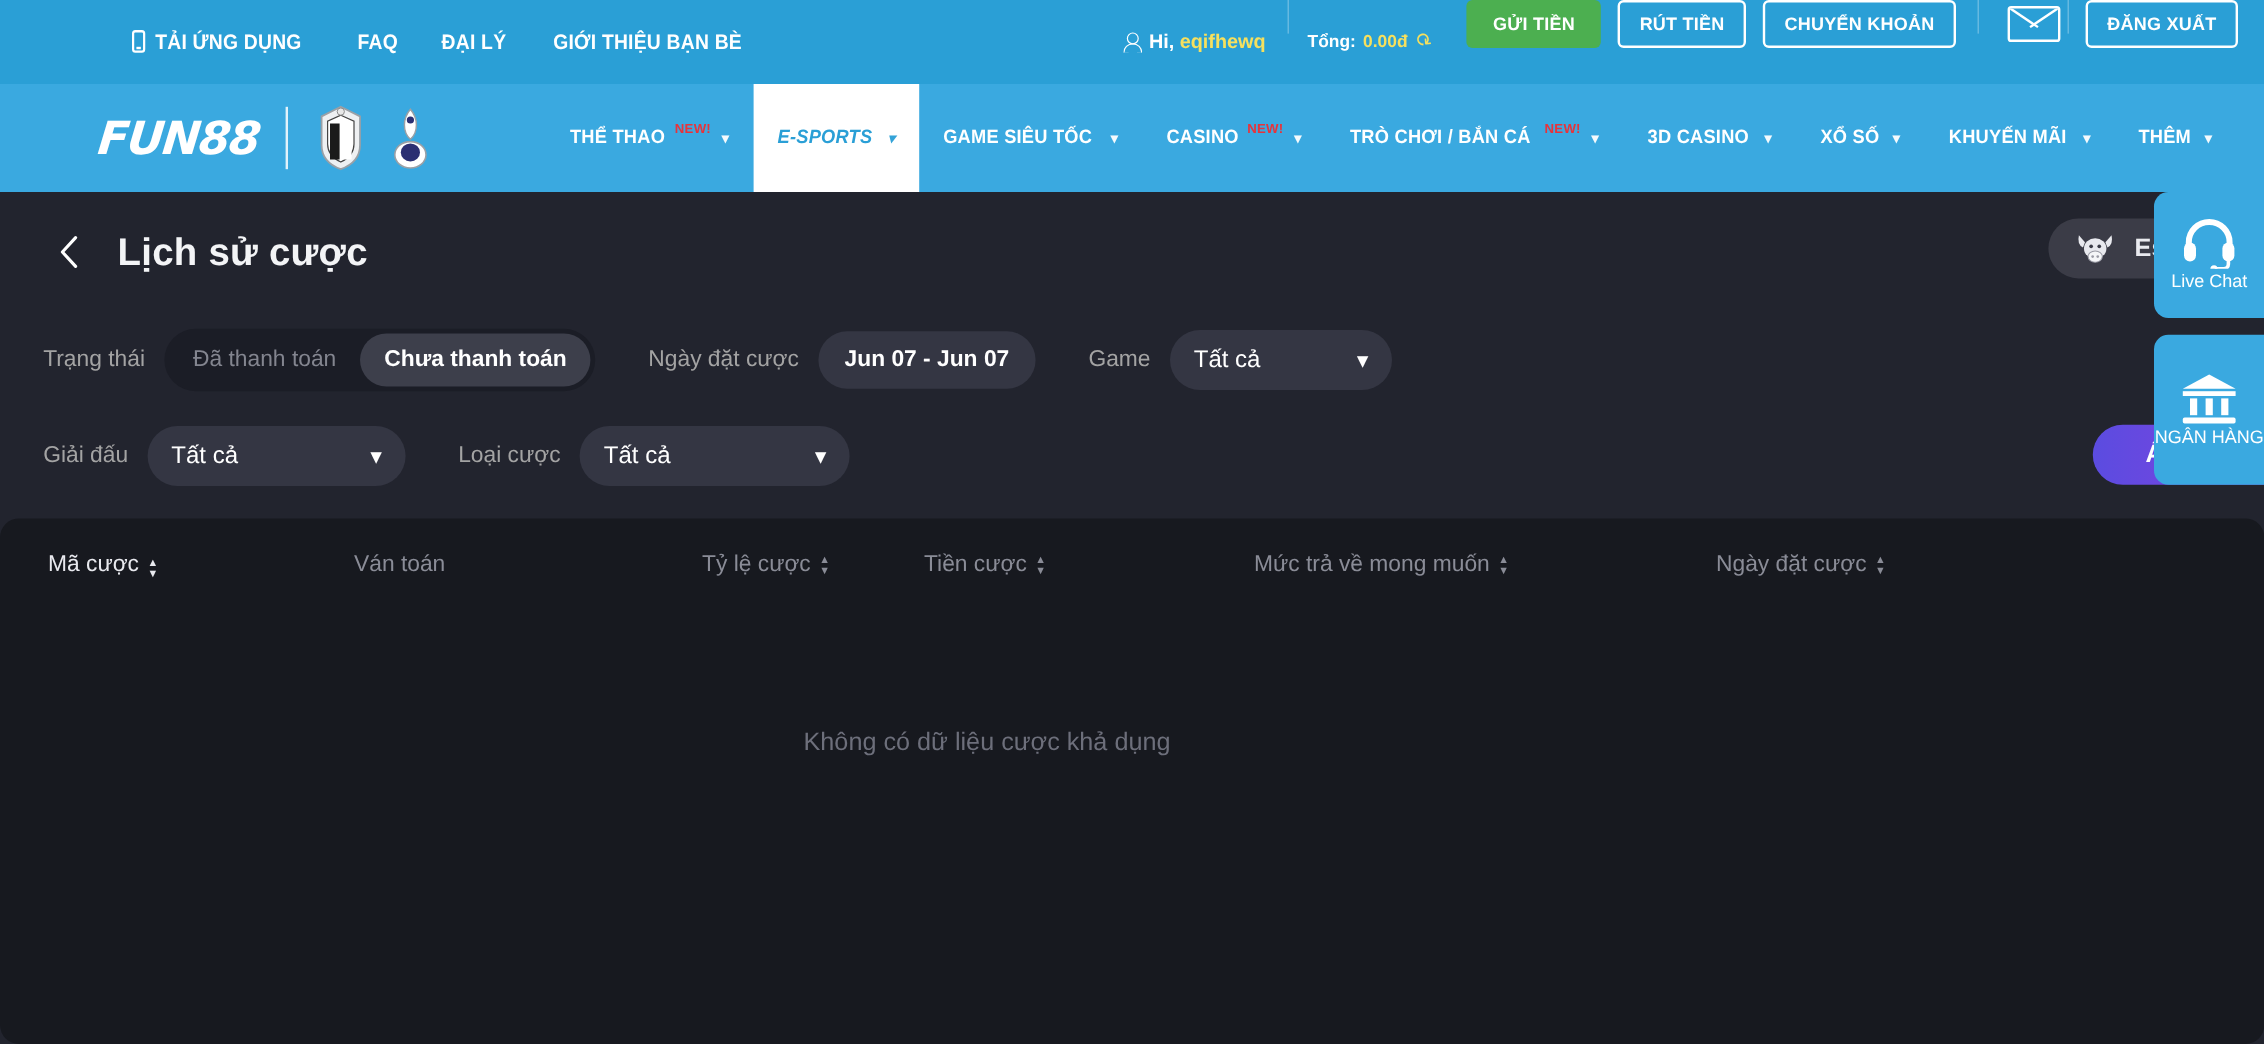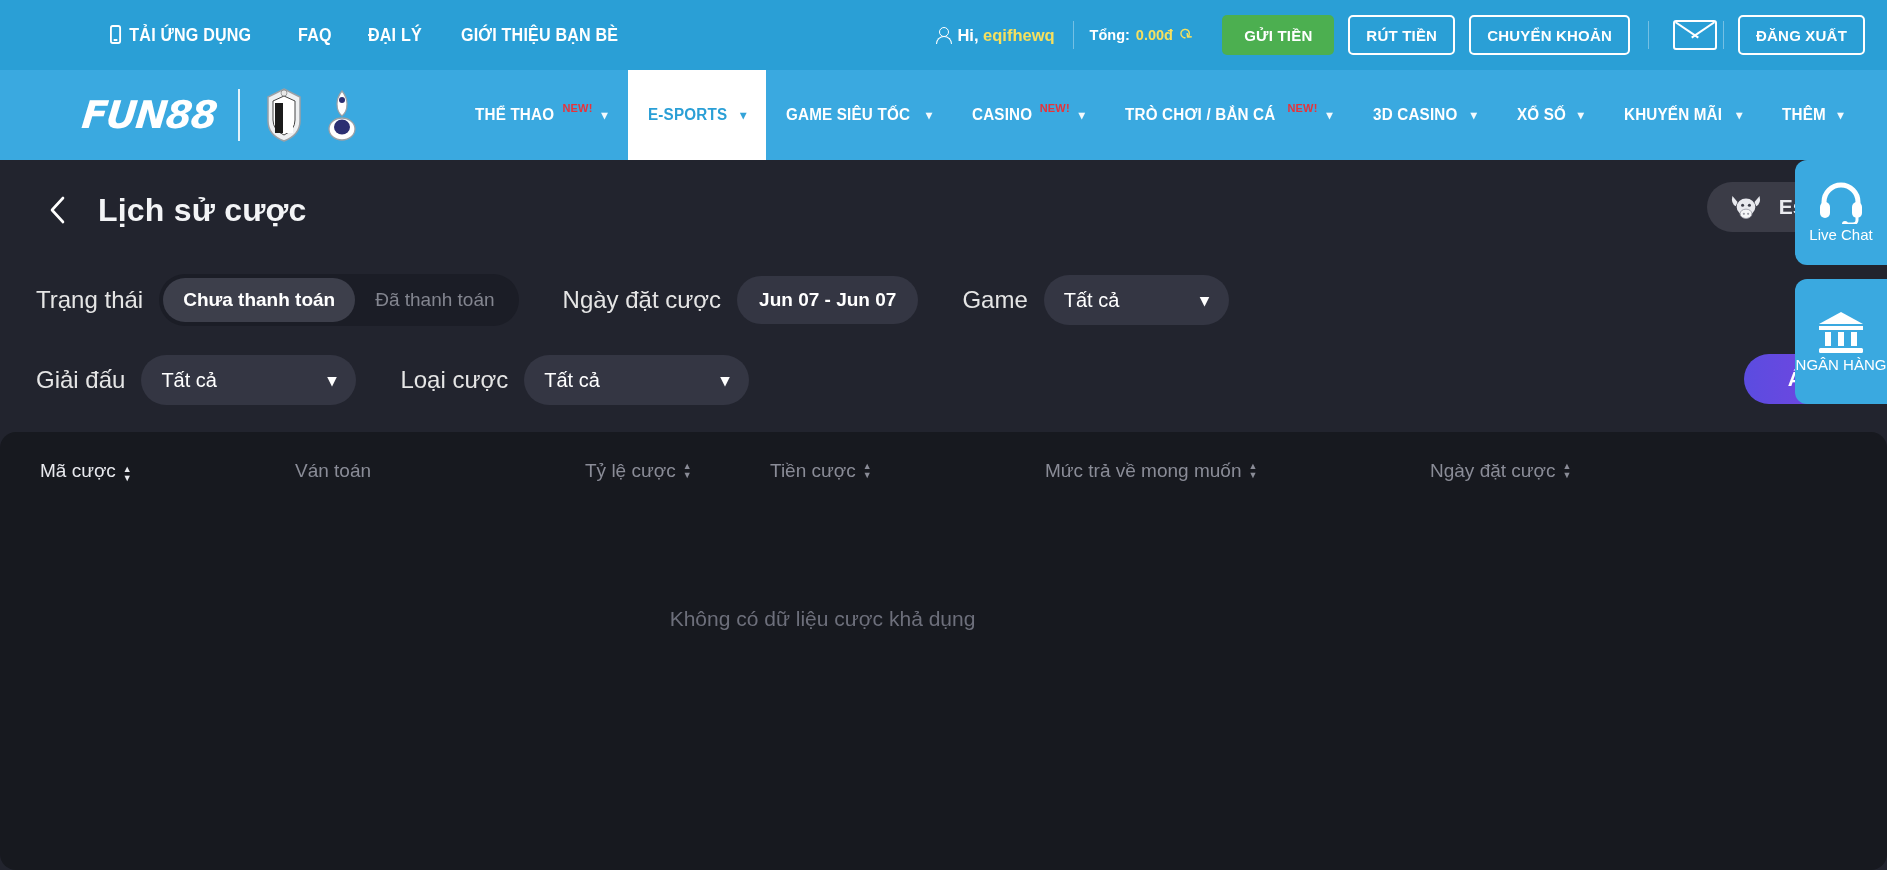--- a/index.html
+++ b/index.html
@@ -32,21 +32,21 @@
     display:inline-block; width:12px; height:19px;
     border:2px solid #fff; border-radius:3px; position:relative;
     margin-right:9px; vertical-align:-3px;
   }
   .phone-ico::after{
     content:""; position:absolute; left:50%; bottom:1px; width:4px; height:1.5px;
     background:#fff; transform:translateX(-50%);
   }
   .topbar-right {
     position: absolute; right: 22px; top: 0; height: 70px;
-    display: flex; align-items: center; gap: 0;
+    display: flex; gap: 0;
   }
   .user-chip { display:flex; align-items:center; gap:7px; padding-right:18px; }
   .user-ico { width:15px; height:17px; position:relative; display:inline-block; }
   .user-ico::before{
     content:""; position:absolute; top:0; left:3.5px; width:8px; height:8px;
     border:1.6px solid #fff; border-radius:50%;
   }
   .user-ico::after{
     content:""; position:absolute; bottom:0; left:0.5px; width:14px; height:7px;
     border:1.6px solid #fff; border-bottom:none; border-radius:8px 8px 0 0;
@@ -97,21 +97,21 @@
   .nav-items{
     position:absolute; left:455px; top:0; height:90px;
     display:flex; align-items:stretch;
   }
   .nav-item{
     display:flex; align-items:center; gap:9px; padding:0 20px; height:90px;
     color:#fff; font-size:16px; font-weight:700; white-space:nowrap; cursor:pointer;
     position:relative; letter-spacing:.2px;
   }
   .nav-item .lbl{ transform:scaleX(.95); transform-origin:left center; }
-  .nav-item.active{ background:#ffffff; color:#2a9fd6; }
+  .nav-item.active{ background:#ffffff; color:#2a9fd6;font-style:italic; }
   .new-tag{
     color:#e8333a; font-size:11px; font-weight:700; position:relative; top:-7px;
     margin-left:-5px;
   }
   .caret{ font-size:12px; line-height:1; opacity:.95; }
 
   
   .page{
     position:absolute; top:160px; left:0; width:1887px; height:710px;
     background:#22242e;
@@ -131,21 +131,21 @@
     position:absolute; right:0; top:22px; height:50px; padding:0 30px 0 22px;
     background:#3b3c47; border-radius:25px 0 0 25px;
     display:flex; align-items:center; gap:16px; cursor:pointer;
   }
   .bull-ico{ width:34px; height:28px; }
   .esports-lbl{ color:#e9eaef; font-size:21px; font-weight:700; }
 
   
   .filters{ position:absolute; top:100px; left:0; width:1887px; height:160px; }
   .frow{ display:flex; align-items:center; height:80px; padding-left:36px; }
-  .flabel{ color:#e5e5e5; font-size:24px; margin-right:16px; white-space:nowrap; }
+  .flabel{ color:#a3a3a3; font-size:19px; margin-right:16px; white-space:nowrap; }
   .seg{
     background:#1b1d26; border-radius:26px; height:52px; display:flex; align-items:center;
     padding:0 4px;
   }
   .seg-btn{
     height:44px; padding:0 20px; border-radius:22px; display:flex; align-items:center;
     font-size:19px; color:#83858f; cursor:pointer; white-space:nowrap;
   }
   .seg-btn.on{ background:#3d3f4b; color:#fff; font-weight:700; }
   .pill{
@@ -316,22 +316,22 @@
         </svg>
         <span class="esports-lbl">Esports</span>
       </div>
     </div>
 
     <div class="filters">
 
       <div class="frow">
         <span class="flabel">Trạng thái</span>
         <div class="seg">
+          <div class="seg-btn">Đã thanh toán</div>
           <div class="seg-btn on">Chưa thanh toán</div>
-          <div class="seg-btn">Đã thanh toán</div>
         </div>
 
         <span class="flabel" style="margin-left:44px">Ngày đặt cược</span>
         <div class="pill">Jun 07 - Jun 07</div>
 
         <span class="flabel" style="margin-left:44px">Game</span>
         <div class="sel" style="width:185px">
           <span>Tất cả</span>
           <span class="chev">▾</span>
         </div>

